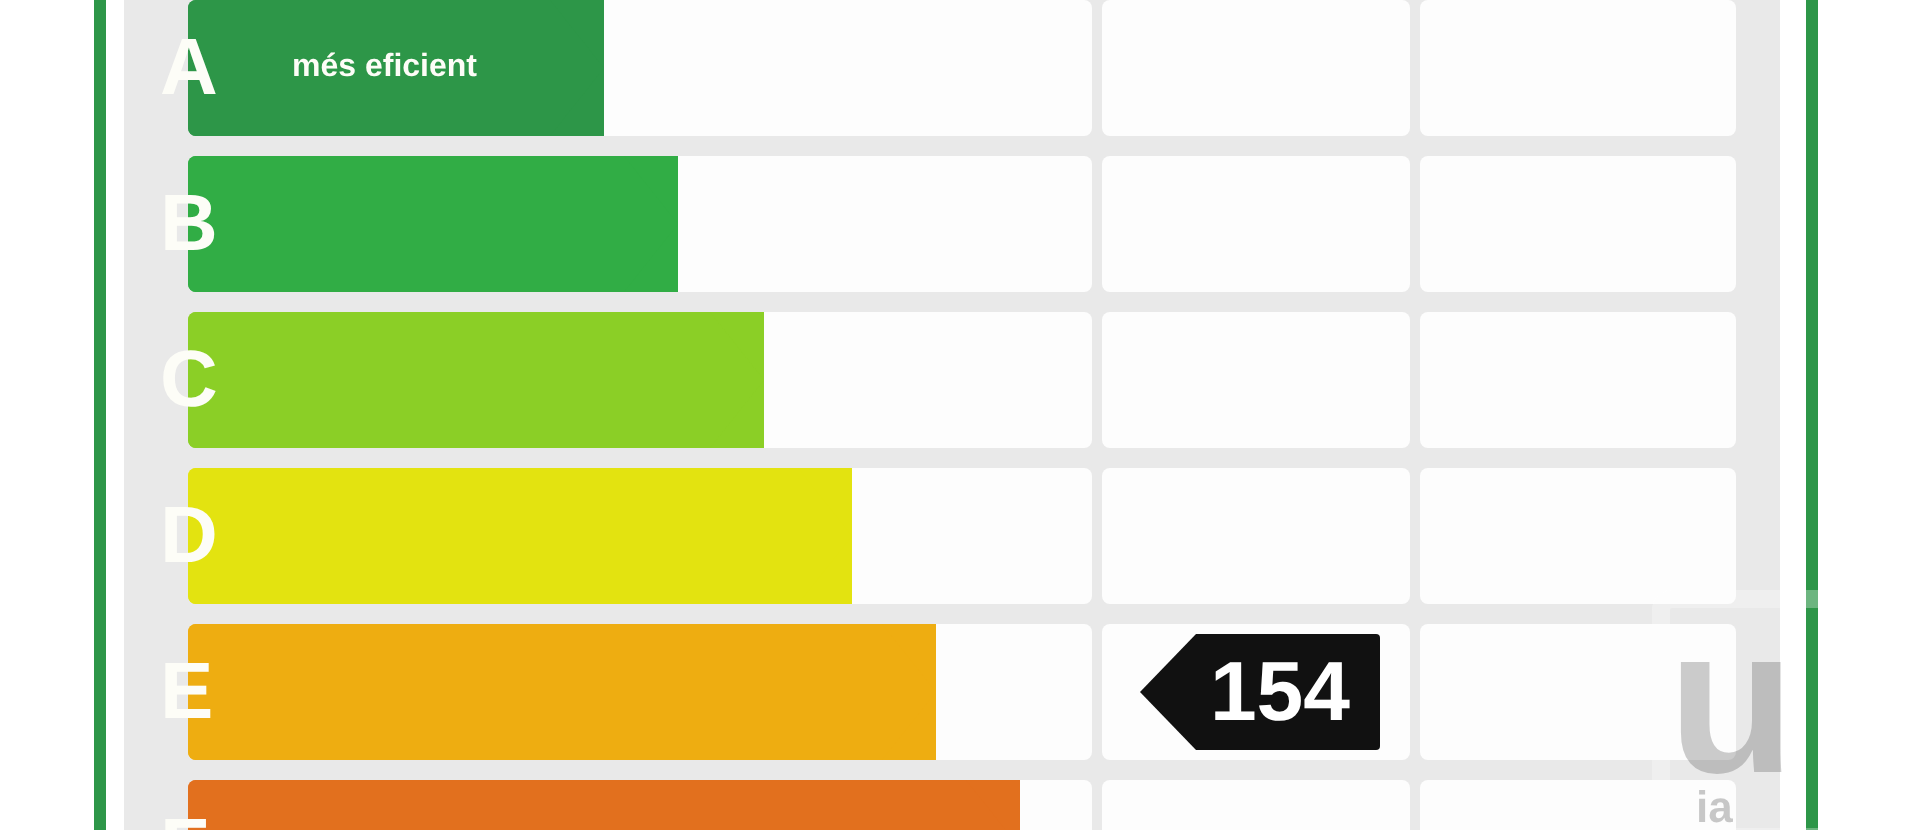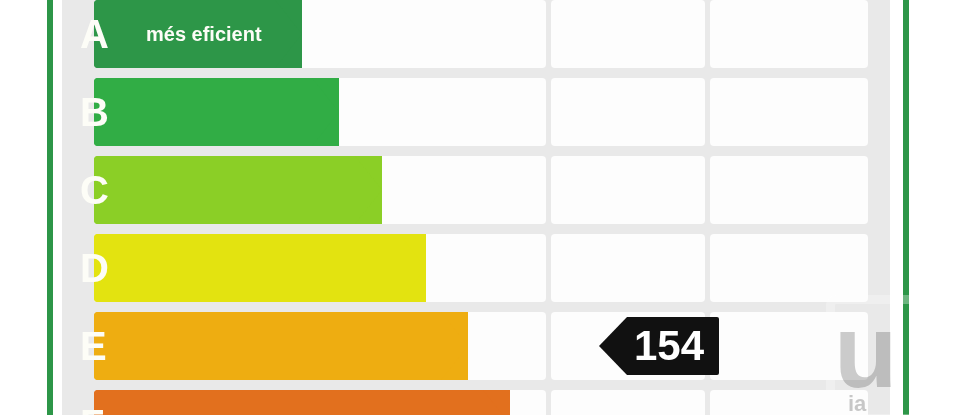--- a/index.html
+++ b/index.html
@@ -88,21 +88,21 @@
     line-height: 1;
     letter-spacing: 0px;
     z-index: 4;
   }
   .band-note {
     position: absolute;
     left: 84px;
     top: 50%;
     transform: translateY(-50%);
     color: #fdfdf7;
-    font-size: 20px;
+    font-size: 16px;
     font-weight: bold;
     line-height: 1;
     z-index: 4;
     white-space: nowrap;
   }
 
   
   .cell {
     position: absolute;
     top: 0;
@@ -125,21 +125,21 @@
     font-size: 42px;
     font-weight: bold;
     line-height: 58px;
     text-align: center;
     z-index: 6;
     clip-path: polygon(28px 0, 100% 0, 100% 100%, 28px 100%, 0 50%);
     padding-left: 20px;
     box-sizing: border-box;
     border-radius: 2px;
   }
-  .badge.b1 { left: 537px; width: 120px; }
+  .badge.b1 { left: 508px; width: 120px; }
   .badge.b2 { left: 668px; width: 120px; }
 
   
   .watermark {
     position: absolute;
     right: 6px;
     bottom: -18px;
     width: 130px;
     height: 140px;
     z-index: 7;

